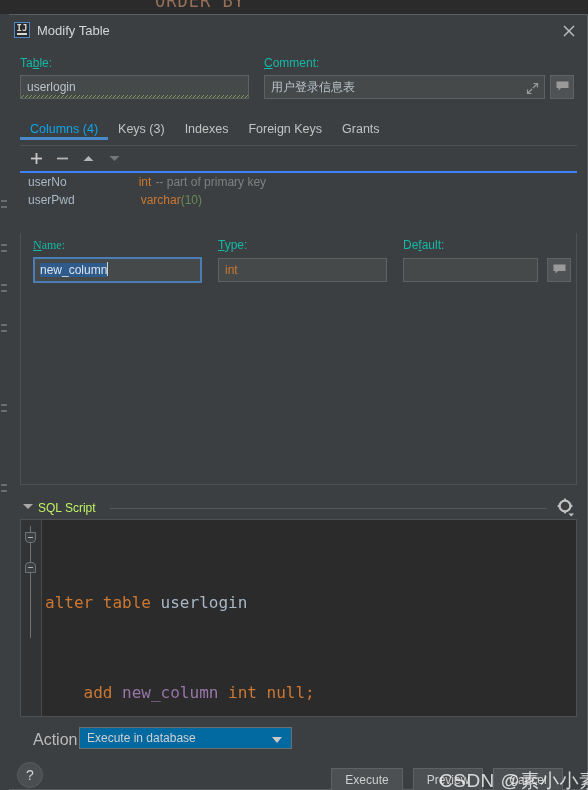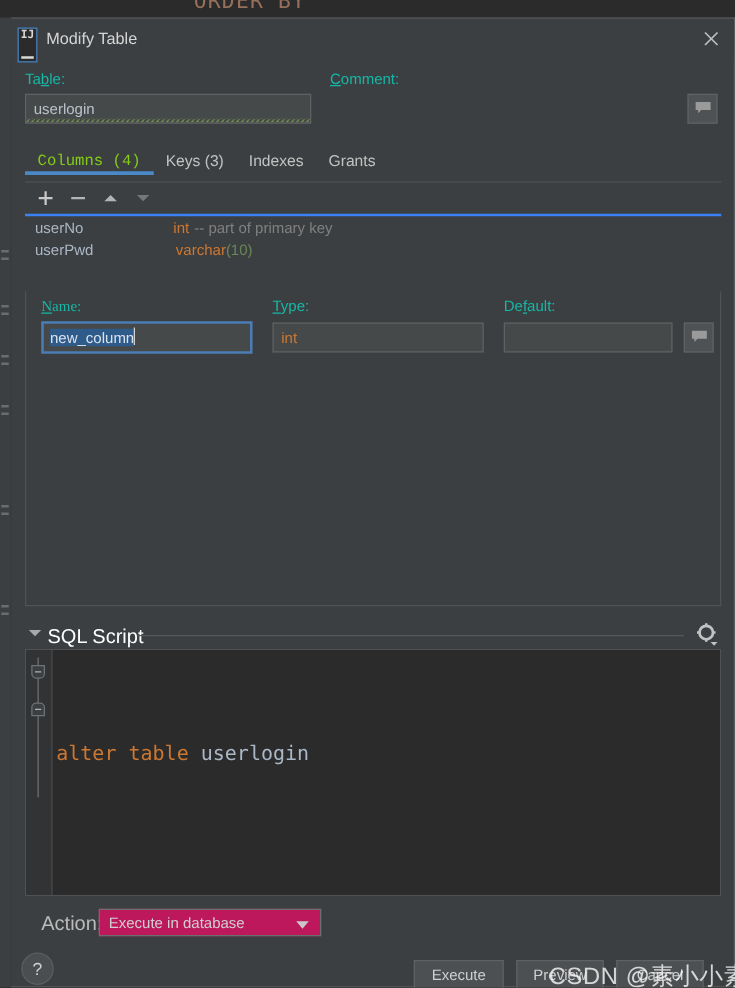--- a/index.html
+++ b/index.html
@@ -65,21 +65,21 @@
 
   
   #titlebar {
     position: relative;
     height: 32px;
     background: #3c3f41;
   }
   #ij-icon {
     position: absolute;
     left: 5px; top: 7px;
-    width: 16px; height: 28px;
+    width: 16px; height: 16px;
     border: 1px solid #4a88c7;
     background: #2b2b2b;
     box-sizing: border-box;
   }
   #ij-icon .ij-text {
     display: block;
     text-align: center;
     font-family: "DejaVu Sans Mono", monospace;
     font-size: 9px;
     line-height: 10px;
@@ -165,23 +165,22 @@
     border-bottom: 1px solid #4e5254;
   }
   .tab {
     float: left;
     padding: 3px 10px 4px 10px;
     font-size: 12.5px;
     color: #c2c2c2;
     cursor: pointer;
   }
   .tab.active {
-    color: #84cc16;
+    color: #0ea5e9;
     box-shadow: inset 0 -3px 0 0 #4a88c7;
-    font-family: Liberation Mono, monospace;
   }
 
   
   #col-toolbar {
     position: absolute;
     left: 11px; top: 132px;
     width: 557px; height: 24px;
     background: #3c3f41;
   }
   .tbtn {
@@ -301,22 +300,22 @@
     left: 3px; top: 5px;
     width: 0; height: 0;
     border-left: 5px solid transparent;
     border-right: 5px solid transparent;
     border-top: 5px solid #a9a9a9;
     cursor: pointer;
   }
   #sql-header .sql-title {
     position: absolute;
     left: 18px; top: 2px;
-    font-size: 16px;
-    color: #ffffff;
+    font-size: 12px;
+    color: #bef264;
   }
   #sql-header .rule {
     position: absolute;
     left: 90px; top: 9px;
     right: 30px;
     height: 1px;
     background: #55595b;
   }
   #gear-btn {
     position: absolute;
@@ -378,22 +377,22 @@
 
   
   #action-label {
     position: absolute;
     left: 24px; top: 716px;
     font-size: 16px;
   }
   #action-combo {
     position: absolute;
     left: 70px; top: 712px;
-    width: 178px; height: 22px;
-    background: #be185d;
+    width: 213px; height: 22px;
+    background: #0369a1;
     border: 1px solid #6b6f71;
     box-sizing: border-box;
     cursor: pointer;
   }
   #action-combo .val {
     position: absolute;
     left: 7px; top: 3px;
     font-size: 12px;
     color: #d0d0d0;
   }
@@ -486,31 +485,43 @@
     </div>
   </div>
 
   <div class="fieldlabel" style="left:11px; top:41px;">Ta<span class="mn">b</span>le:</div>
   <div class="fieldlabel" style="left:255px; top:41px;"><span class="mn">C</span>omment:</div>
 
   <div id="table-field" class="textfield squiggle">
     <span>userlogin</span>
   </div>
 
+  <div id="comment-field" class="textfield">
+    <span>用户登录信息表</span>
+    <span class="expand-ico">
+      <svg width="13" height="13" viewBox="0 0 13 13">
+        <path d="M7.5 1.5 L11.5 1.5 L11.5 5.5" fill="none" stroke="#9a9a9a" stroke-width="1.2"></path>
+        <line x1="11" y1="2" x2="7" y2="6" stroke="#9a9a9a" stroke-width="1.2"></line>
+        <path d="M5.5 11.5 L1.5 11.5 L1.5 7.5" fill="none" stroke="#9a9a9a" stroke-width="1.2"></path>
+        <line x1="2" y1="11" x2="6" y2="7" stroke="#9a9a9a" stroke-width="1.2"></line>
+      </svg>
+    </span>
+  </div>
 
   <div id="comment-btn">
     <svg class="bubble" viewBox="0 0 13 10">
       <path d="M0.5 0.5 H12.5 V7 H5 L2.5 9.5 V7 H0.5 Z" fill="#9a9a9a"></path>
     </svg>
   </div>
 
   <div id="tabs">
     <div class="tab active">Columns (4)</div>
     <div class="tab">Keys (3)</div>
     <div class="tab">Indexes</div>
+    <div class="tab">Foreign Keys</div>
     <div class="tab">Grants</div>
   </div>
 
   <div id="col-toolbar">
     <div class="tbtn" style="left:6px">
       <svg width="13" height="13" viewBox="0 0 13 13">
         <line x1="6.5" y1="1" x2="6.5" y2="12" stroke="#c8c8c8" stroke-width="1.8"></line>
         <line x1="1" y1="6.5" x2="12" y2="6.5" stroke="#c8c8c8" stroke-width="1.8"></line>
       </svg>
     </div>
@@ -583,20 +594,21 @@
   </div>
 
   <div id="sql-editor">
     <div id="sql-gutter">
       <span class="foldline"></span>
       <span class="fold f1"></span>
       <span class="fold f2"></span>
     </div>
     <div id="sql-code">
       <div><span class="kw">alter table </span><span class="tbl">userlogin</span></div>
+      <div><span class="kw">    add </span><span class="ident">new_column</span><span class="kw"> int null;</span></div>
     </div>
   </div>
 
   <div id="action-label">Action:</div>
 
   <div id="action-combo">
     <span class="val">Execute in database</span>
     <span class="arrow"></span>
   </div>
 

